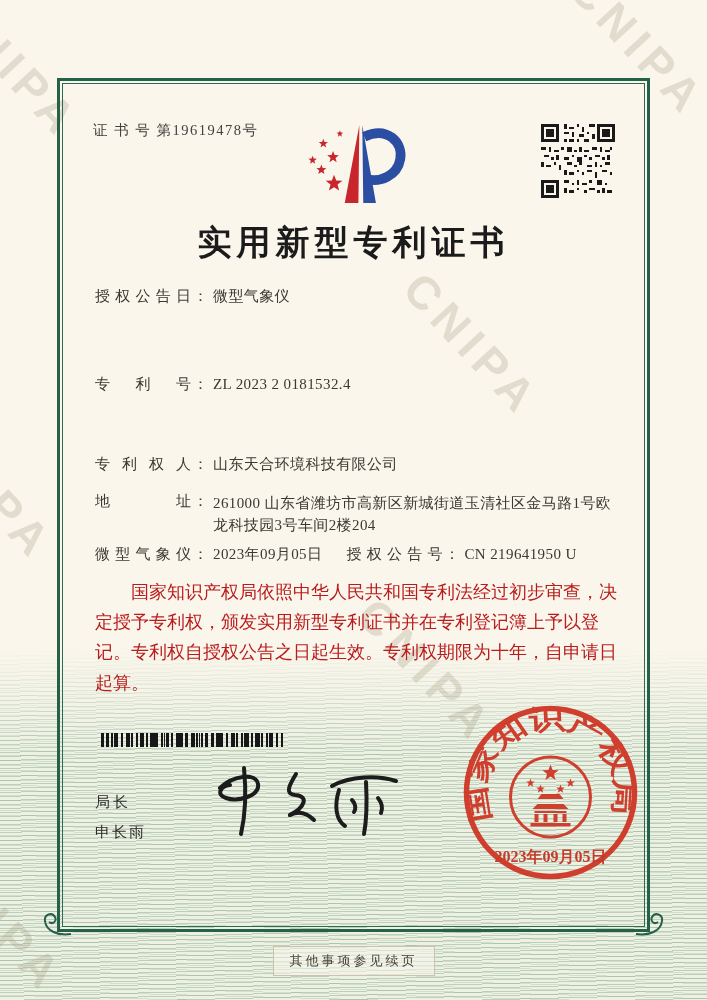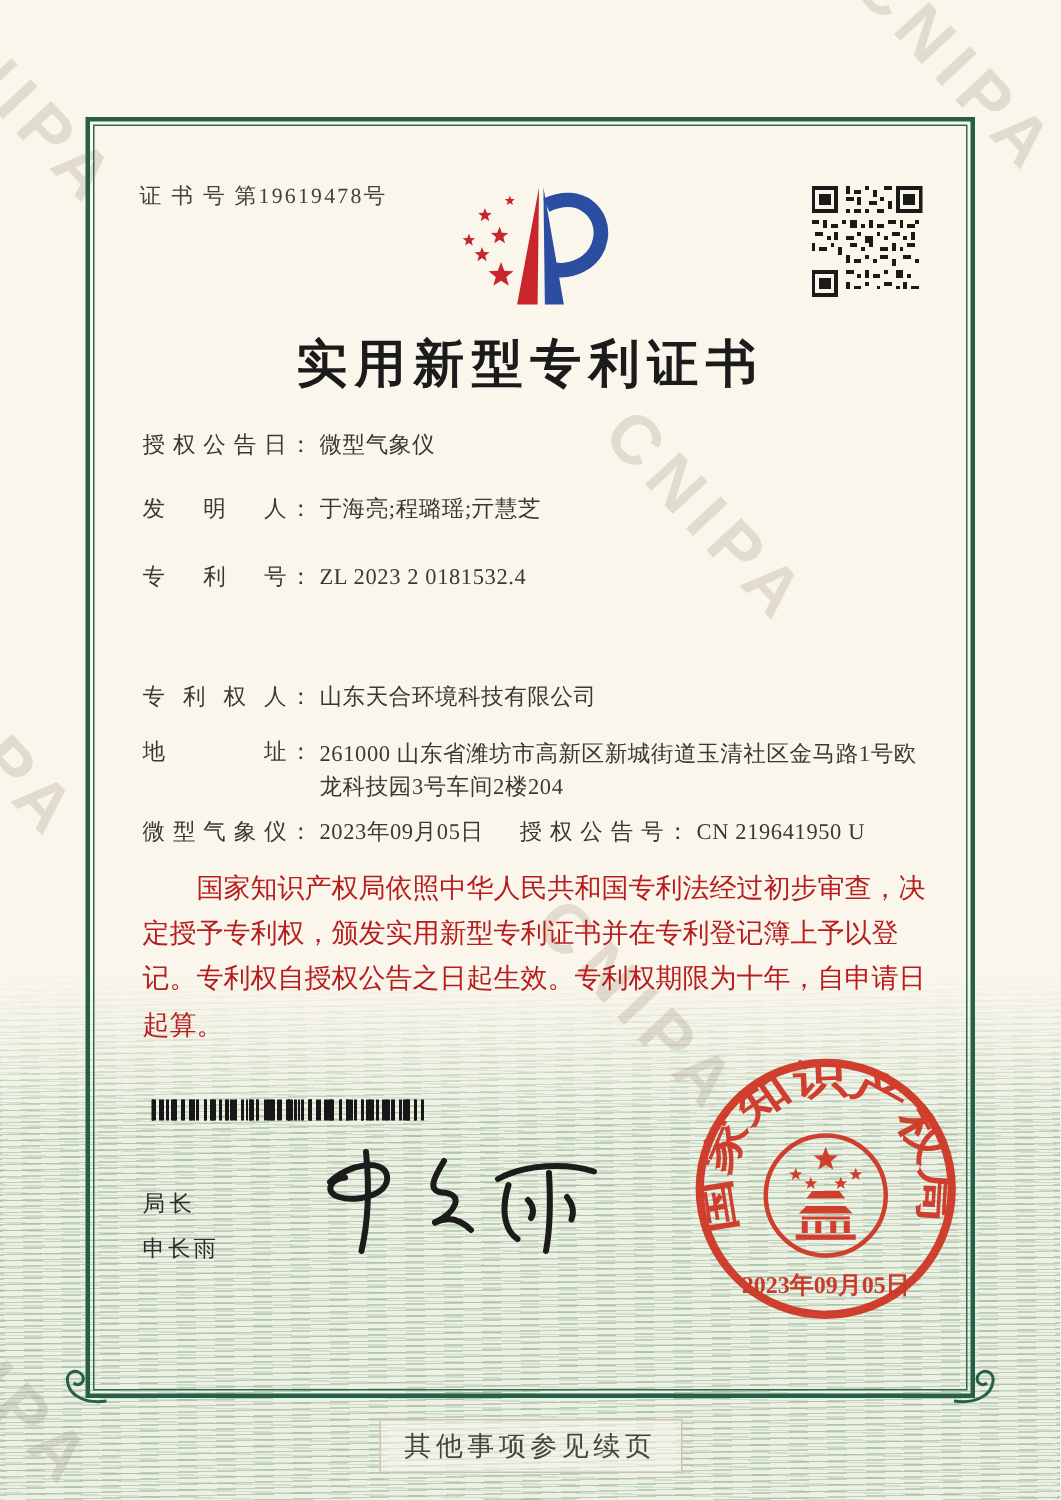--- a/index.html
+++ b/index.html
@@ -42,21 +42,21 @@
              repeating-linear-gradient(90deg,#17171a 0 1px,transparent 1px 7px),
              repeating-linear-gradient(90deg,#17171a 0 3px,transparent 3px 13px);}
   .seal{position:absolute;left:459px;top:701px;width:183px;height:183px;z-index:5;opacity:.93;}
   .sig{position:absolute;left:198px;top:760px;width:212px;height:78px;z-index:4;}
   .dir-title{position:absolute;left:95px;top:793px;font-size:15px;letter-spacing:3px;color:#2b2b2b;}
   .dir-name{position:absolute;left:95px;top:823px;font-size:15px;letter-spacing:2px;color:#2b2b2b;}
   .page-info{position:absolute;left:0;top:906px;width:707px;text-align:center;
              font-size:13px;letter-spacing:2px;color:#4a443a;z-index:4;}
   .note{position:absolute;left:50%;transform:translateX(-50%);top:946px;z-index:4;
         border:1px solid #cdc3ad;background:rgba(250,246,236,.55);
-        padding:5px 16px;font-size:18px;letter-spacing:3px;color:#4a4339;white-space:nowrap;}
+        padding:5px 16px;font-size:13px;letter-spacing:3px;color:#4a4339;white-space:nowrap;}
   .ornament{position:absolute;z-index:4;}
 </style>
 </head>
 <body>
 
 <svg width="0" height="0" style="position:absolute" aria-hidden="true">
   <defs>
     <g id="star5">
       <polygon points="0,-9 2.23,-3.07 8.56,-2.78 3.61,1.17 5.29,7.28 0,3.8 -5.29,7.28 -3.61,1.17 -8.56,-2.78 -2.23,-3.07"></polygon>
     </g>
@@ -186,23 +186,20 @@
         <rect x="24" y="25" width="1" height="2"></rect>
           <rect x="26" y="26" width="2" height="1"></rect>
       </g>
     </svg>
 
     <div class="title">实用新型专利证书</div>
 
     <div class="field-row" style="top:287px">
       <span class="f-label">授权公告日</span><span class="f-colon">：</span><span class="f-value">微型气象仪</span>
     </div>
-    <div class="field-row" style="top:330px">
-      <span class="f-label">发明人</span><span class="f-colon">：</span><span class="f-value">于海亮;程璐瑶;亓慧芝</span>
-    </div>
     <div class="field-row" style="top:375px">
       <span class="f-label">专利号</span><span class="f-colon">：</span><span class="f-value">ZL 2023 2 0181532.4</span>
     </div>
     <div class="field-row" style="top:455px">
       <span class="f-label">专利权人</span><span class="f-colon">：</span><span class="f-value">山东天合环境科技有限公司</span>
     </div>
     <div class="field-row addr" style="top:492px">
       <span class="f-label">地址</span><span class="f-colon">：</span><span class="f-value">261000 山东省潍坊市高新区新城街道玉清社区金马路1号欧龙科技园3号车间2楼204</span>
     </div>
 

